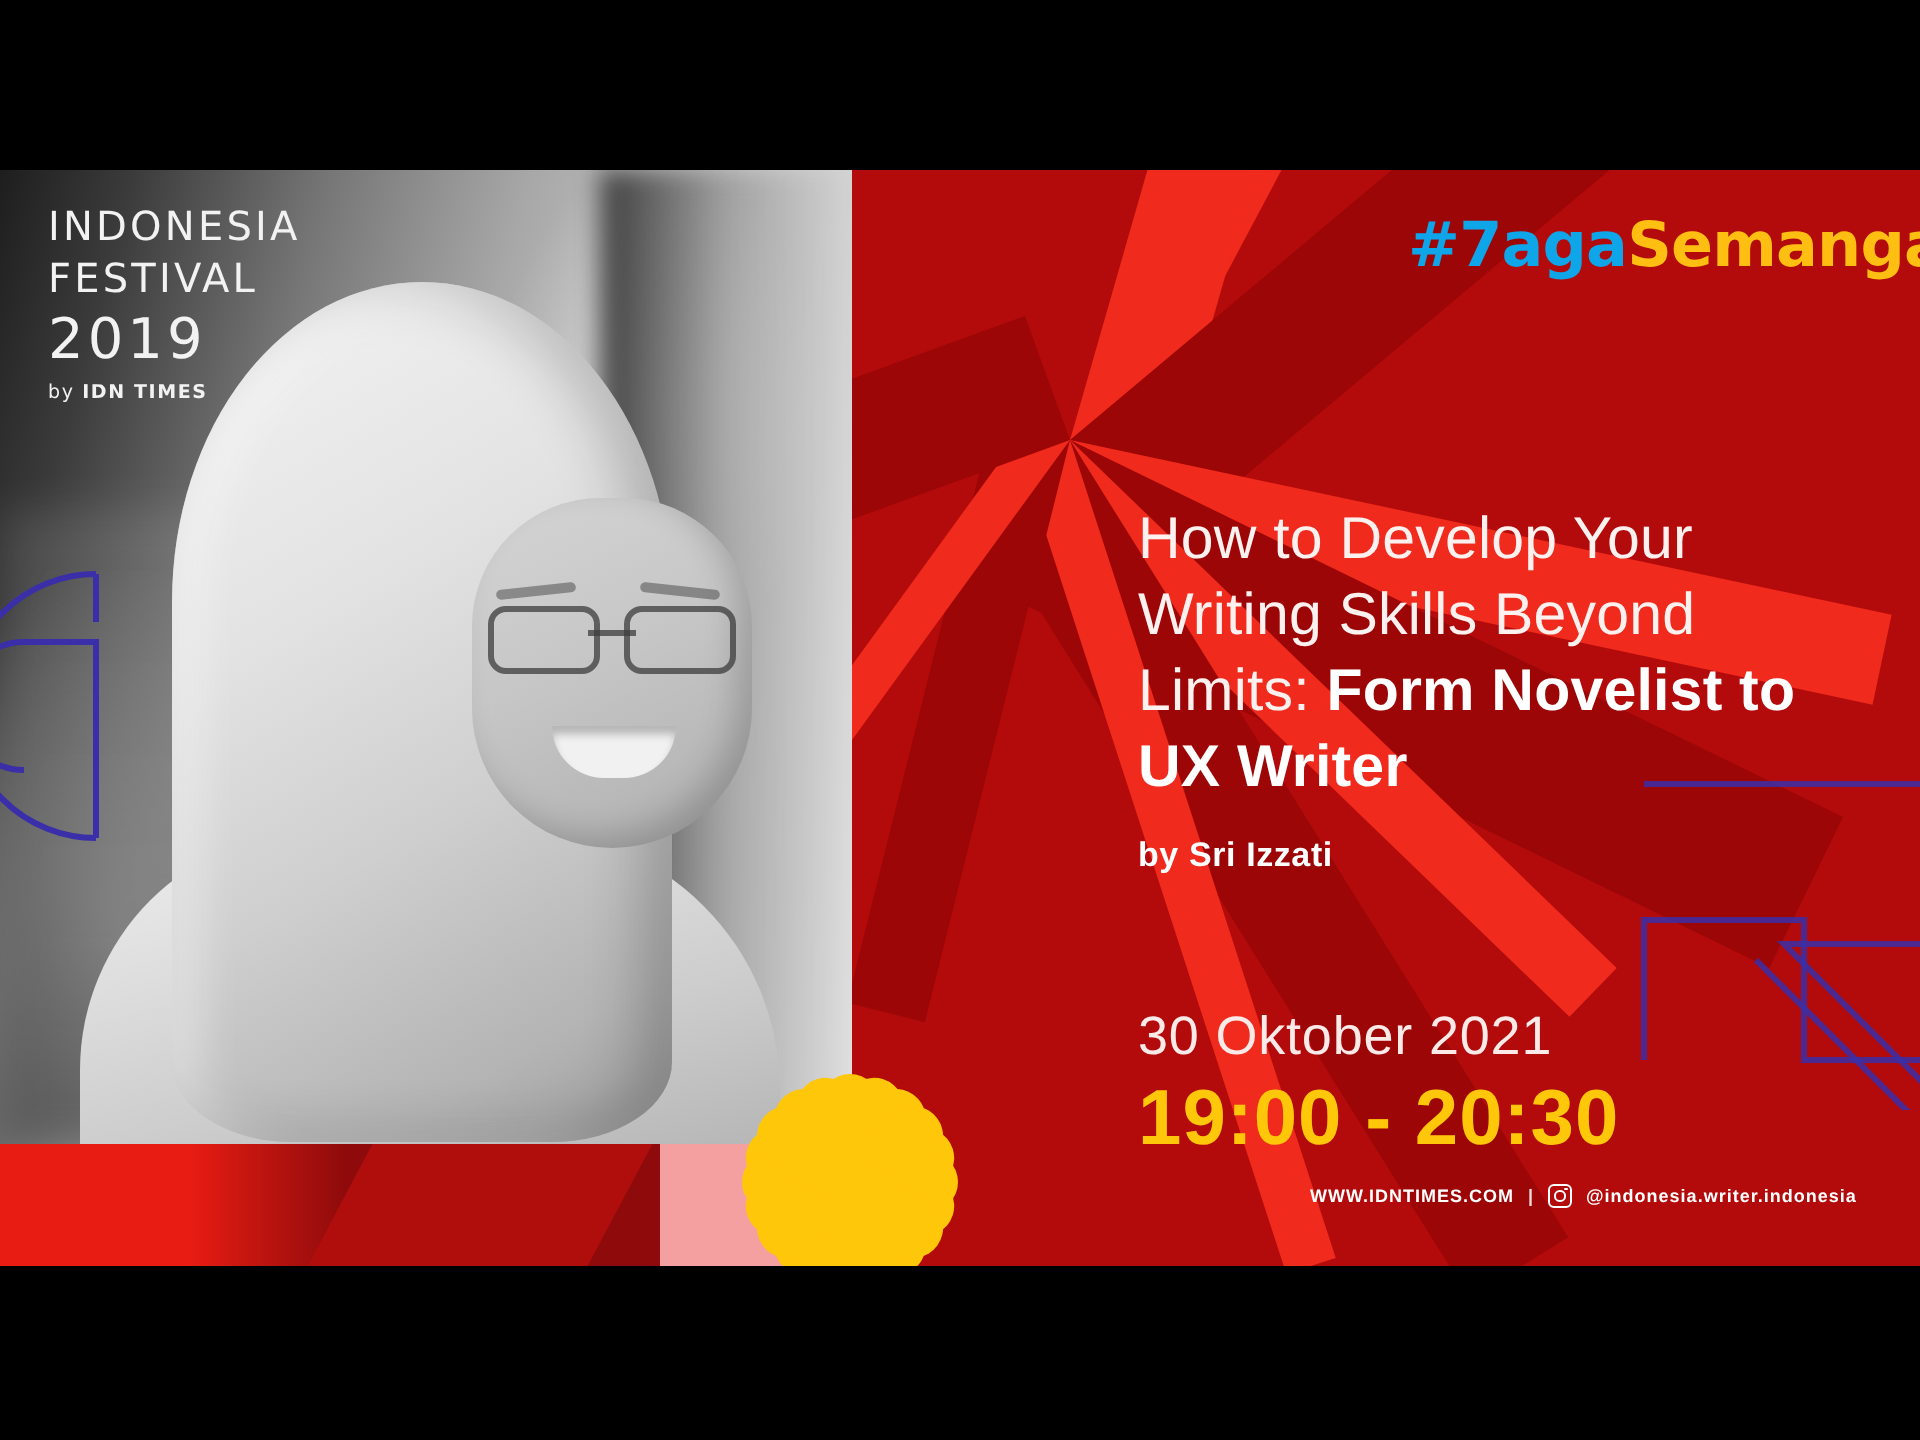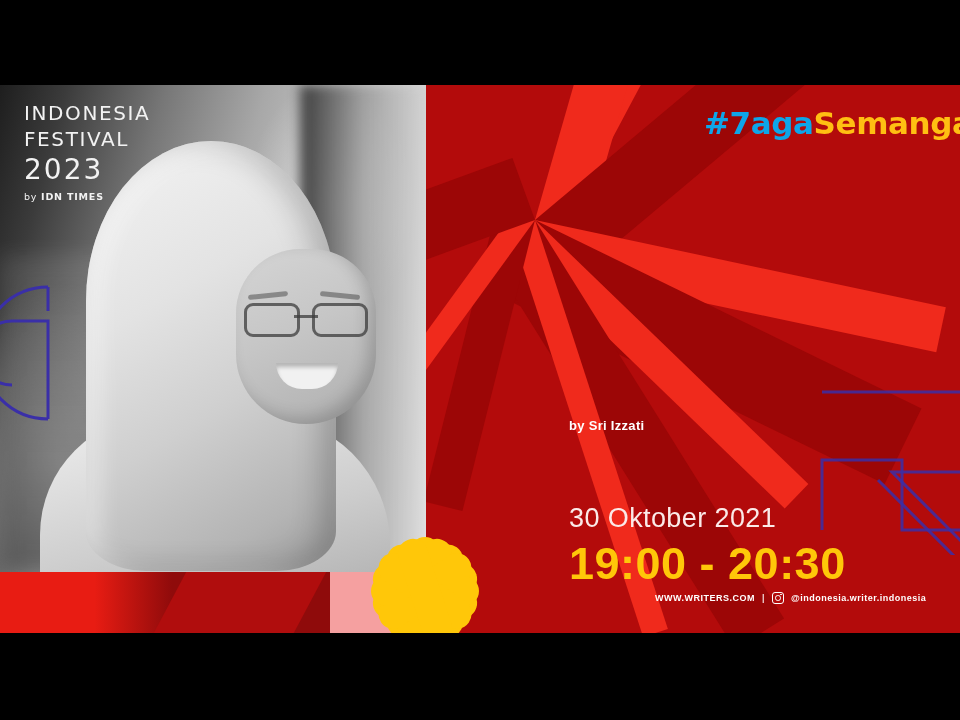--- a/index.html
+++ b/index.html
@@ -70,24 +70,24 @@
 
   
   .hashtag{position:absolute;left:704px;top:105px;font-size:31px;font-weight:bold;letter-spacing:-.4px;
       font-family:"DejaVu Sans",sans-serif;white-space:nowrap;}
   .hashtag .w{color:#0ea5e9;}
   .hashtag .y{color:#ffbf12;}
 
   .title{position:absolute;left:569px;top:251px;width:370px;color:#fdf1ef;
       font-size:29.5px;line-height:38px;letter-spacing:.1px;}
   .title b{font-weight:bold;color:#ffffff;}
-  .byline{position:absolute;left:569px;top:418px;color:#ffffff;font-size:13px;font-weight:bold;letter-spacing:.3px;}
+  .byline{position:absolute;left:569px;top:418px;color:#ffffff;font-size:17px;font-weight:bold;letter-spacing:.3px;}
 
   .date{position:absolute;left:569px;top:503px;color:#fbeae8;font-size:27px;letter-spacing:.4px;text-align:center;}
-  .time{position:absolute;left:569px;top:538px;color:#ffc709;font-size:45px;font-weight:bold;letter-spacing:.5px;}
+  .time{position:absolute;left:569px;top:538px;color:#ffc709;font-size:39px;font-weight:bold;letter-spacing:.5px;}
 
   .footer{position:absolute;left:655px;top:592px;display:flex;align-items:center;gap:7px;
       color:#ffffff;font-size:9px;font-weight:bold;letter-spacing:.5px;white-space:nowrap;}
   .footer .sep{opacity:.85;}
   .ig{display:inline-block;width:10px;height:10px;border:1.4px solid #fff;border-radius:3px;position:relative;}
   .ig:before{content:"";position:absolute;left:2.2px;top:2.2px;width:3.6px;height:3.6px;border:1.3px solid #fff;border-radius:50%;}
   .ig:after{content:"";position:absolute;right:1.2px;top:1px;width:1.4px;height:1.4px;background:#fff;border-radius:50%;}
 
   
   .logo{position:absolute;left:24px;top:100px;color:#f2f2f2;font-family:"DejaVu Sans",sans-serif;}
@@ -168,36 +168,39 @@
       <span style="transform:rotate(90deg)"></span>
       <span style="transform:rotate(126deg)"></span>
       <span style="transform:rotate(162deg)"></span>
     </div>
 
   </div>
 
   <div class="logo">
     <div class="l1">INDONESIA</div>
     <div class="l3">FESTIVAL</div>
-    <div class="yr">2023</div>
+    <div class="yr">2019</div>
     <div class="by">
       <span>by</span>
       <b>IDN TIMES</b>
     </div>
   </div>
 
   <div class="hashtag">
     <span class="w">#7aga</span><span class="y">Semangat</span>
   </div>
 
+  <div class="title">
+    <span>How to Develop Your Writing Skills Beyond Limits: </span><b>Form Novelist to UX Writer</b>
+  </div>
 
   <div class="byline">by Sri Izzati</div>
   <div class="date">30 Oktober 2021</div>
   <div class="time">19:00 - 20:30</div>
 
   <div class="footer">
-    <span>WWW.WRITERS.COM</span>
+    <span>WWW.IDNTIMES.COM</span>
     <span class="sep">|</span>
     <span class="ig"></span>
     <span>@indonesia.writer.indonesia</span>
   </div>
 
 </div>
 
 </body></html>

